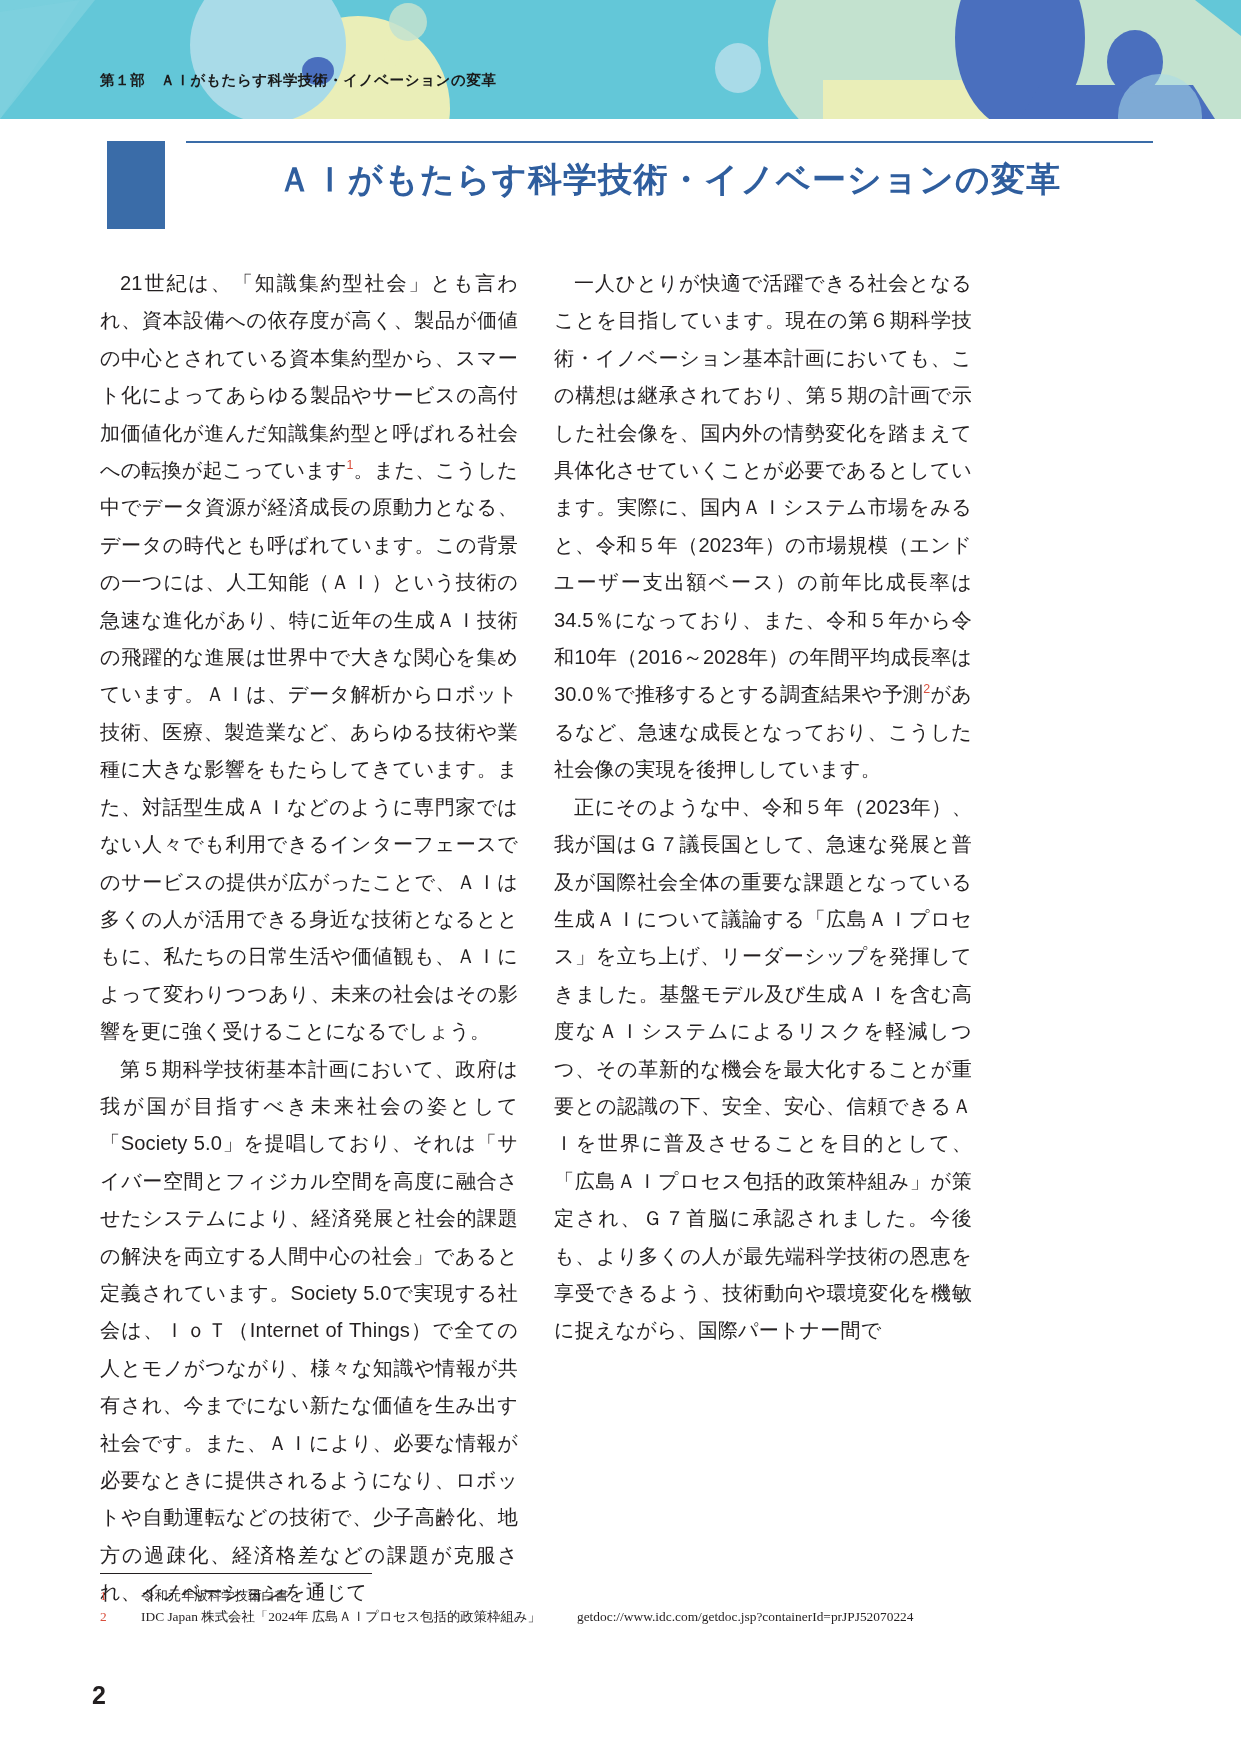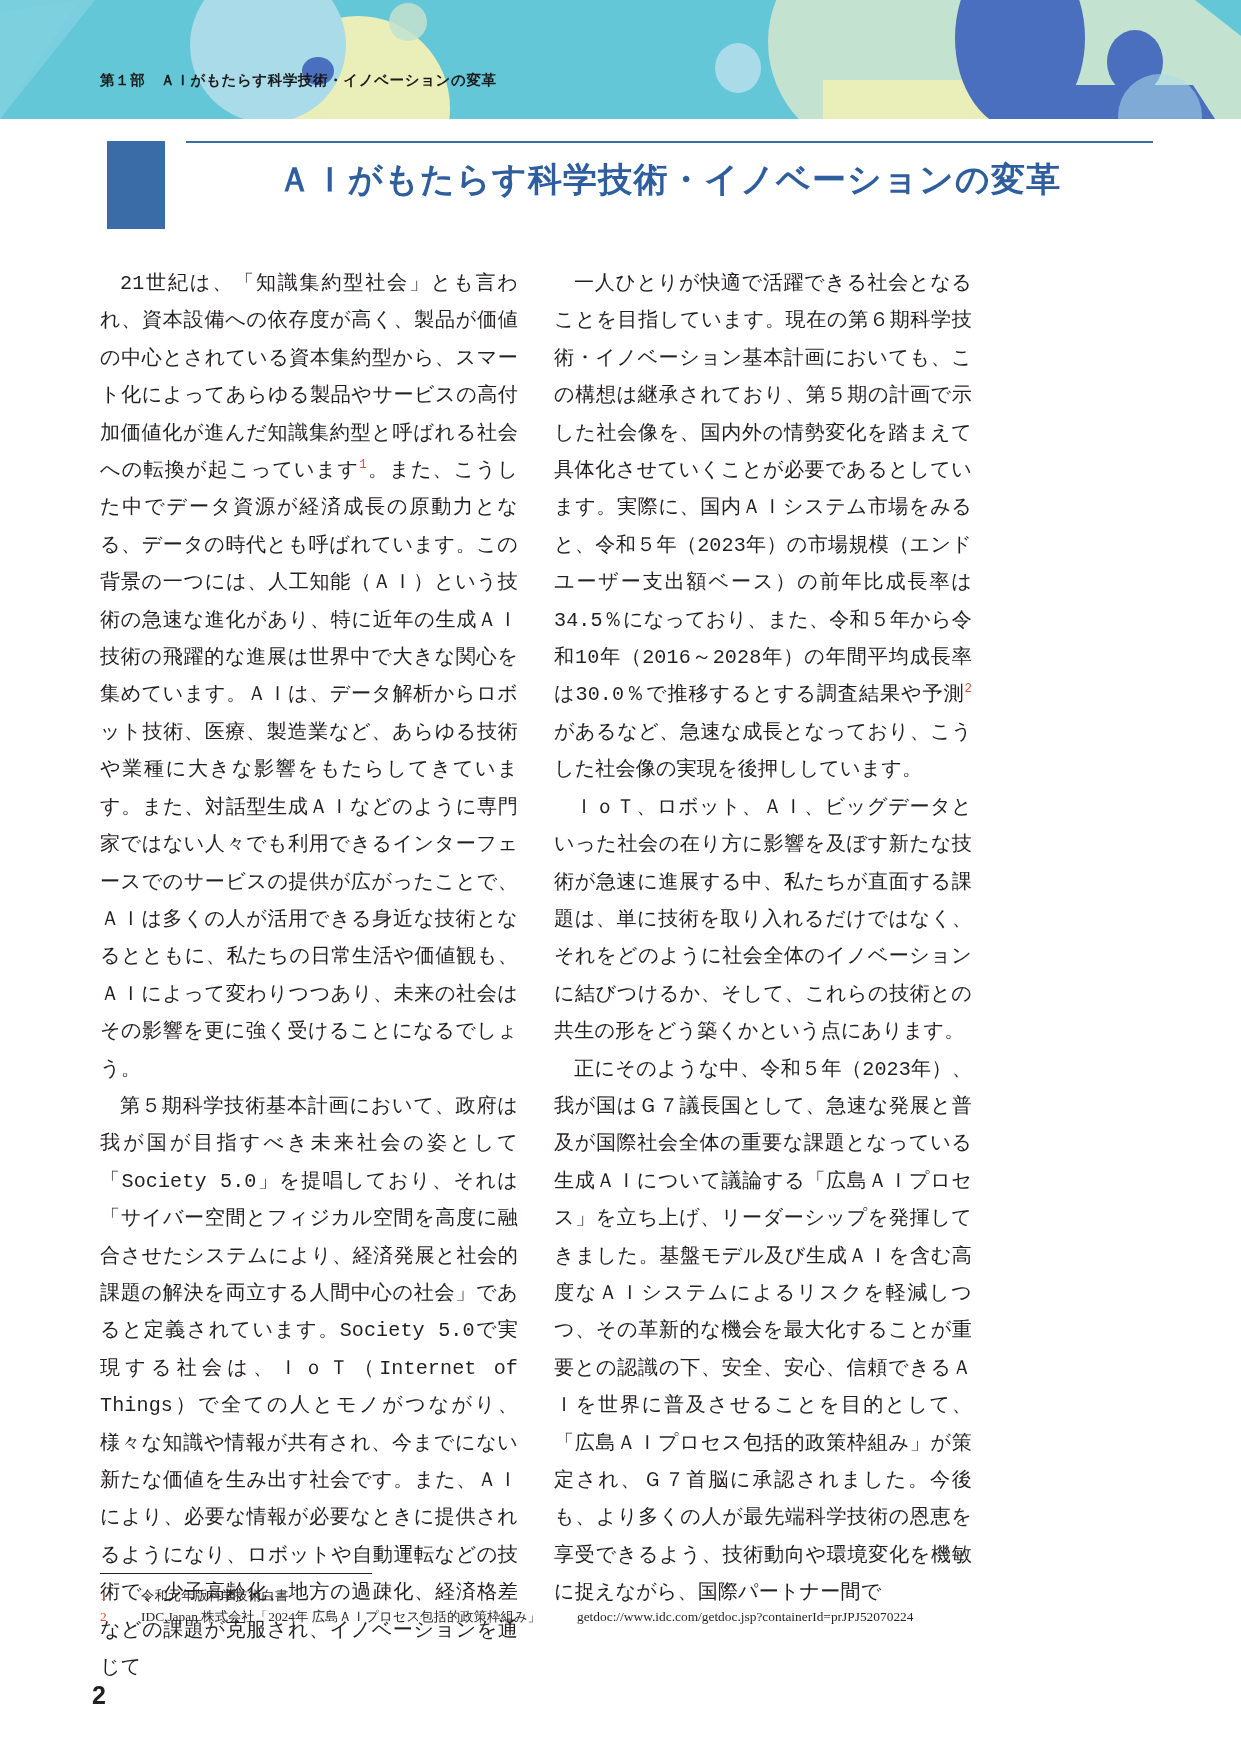--- a/index.html
+++ b/index.html
@@ -91,21 +91,20 @@
     margin: 0;
     font-size: 20.1px;
     line-height: 37.4px;
     letter-spacing: 0.1px;
     text-align: justify;
     text-justify: inter-character;
     font-family: "Liberation Sans", "DejaVu Sans", sans-serif;
   }
   .col p.indent {
     text-indent: 1em;
-    font-family: Liberation Mono, monospace;
   }
   sup.fn {
     color: #d94f3d;
     font-size: 0.62em;
     vertical-align: super;
     line-height: 0;
   }
 
   
   .footnote-rule {
@@ -201,21 +200,20 @@
 
 <div class="columns">
 
   <div class="col">
     <p class="indent"><span>21世紀は、「知識集約型社会」とも言われ、資本設備への依存度が高く、製品が価値の中心とされている資本集約型から、スマート化によってあらゆる製品やサービスの高付加価値化が進んだ知識集約型と呼ばれる社会への転換が起こっています</span><sup class="fn">1</sup><span>。また、こうした中でデータ資源が経済成長の原動力となる、データの時代とも呼ばれています。この背景の一つには、人工知能（ＡＩ）という技術の急速な進化があり、特に近年の生成ＡＩ技術の飛躍的な進展は世界中で大きな関心を集めています。ＡＩは、データ解析からロボット技術、医療、製造業など、あらゆる技術や業種に大きな影響をもたらしてきています。また、対話型生成ＡＩなどのように専門家ではない人々でも利用できるインターフェースでのサービスの提供が広がったことで、ＡＩは多くの人が活用できる身近な技術となるとともに、私たちの日常生活や価値観も、ＡＩによって変わりつつあり、未来の社会はその影響を更に強く受けることになるでしょう。</span></p>
     <p class="indent">第５期科学技術基本計画において、政府は我が国が目指すべき未来社会の姿として「Society 5.0」を提唱しており、それは「サイバー空間とフィジカル空間を高度に融合させたシステムにより、経済発展と社会的課題の解決を両立する人間中心の社会」であると定義されています。Society 5.0で実現する社会は、ＩｏＴ（Internet of Things）で全ての人とモノがつながり、様々な知識や情報が共有され、今までにない新たな価値を生み出す社会です。また、ＡＩにより、必要な情報が必要なときに提供されるようになり、ロボットや自動運転などの技術で、少子高齢化、地方の過疎化、経済格差などの課題が克服され、イノベーションを通じて</p>
   </div>
 
   <div class="col">
     <p class="indent"><span>一人ひとりが快適で活躍できる社会となることを目指しています。現在の第６期科学技術・イノベーション基本計画においても、この構想は継承されており、第５期の計画で示した社会像を、国内外の情勢変化を踏まえて具体化させていくことが必要であるとしています。実際に、国内ＡＩシステム市場をみると、令和５年（2023年）の市場規模（エンドユーザー支出額ベース）の前年比成長率は34.5％になっており、また、令和５年から令和10年（2016～2028年）の年間平均成長率は30.0％で推移するとする調査結果や予測</span><sup class="fn">2</sup><span>があるなど、急速な成長となっており、こうした社会像の実現を後押ししています。</span></p>
-    <p class="indent">ＩｏＴ、ロボット、ＡＩ、ビッグデータといった社会の在り方に影響を及ぼす新たな技術が急速に進展する中、私たちが直面する課題は、単に技術を取り入れるだけではなく、それをどのように社会全体のイノベーションに結びつけるか、そして、これらの技術との共生の形をどう築くかという点にあります。</p>
     <p class="indent">正にそのような中、令和５年（2023年）、我が国はＧ７議長国として、急速な発展と普及が国際社会全体の重要な課題となっている生成ＡＩについて議論する「広島ＡＩプロセス」を立ち上げ、リーダーシップを発揮してきました。基盤モデル及び生成ＡＩを含む高度なＡＩシステムによるリスクを軽減しつつ、その革新的な機会を最大化することが重要との認識の下、安全、安心、信頼できるＡＩを世界に普及させることを目的として、「広島ＡＩプロセス包括的政策枠組み」が策定され、Ｇ７首脳に承認されました。今後も、より多くの人が最先端科学技術の恩恵を享受できるよう、技術動向や環境変化を機敏に捉えながら、国際パートナー間で</p>
   </div>
 
 </div>
 
 <div class="footnote-rule"></div>
 <div class="footnotes">
   <div class="fn-row">
     <span class="fn-num">1</span>
     <span class="fn-text">令和元年版科学技術白書</span>

